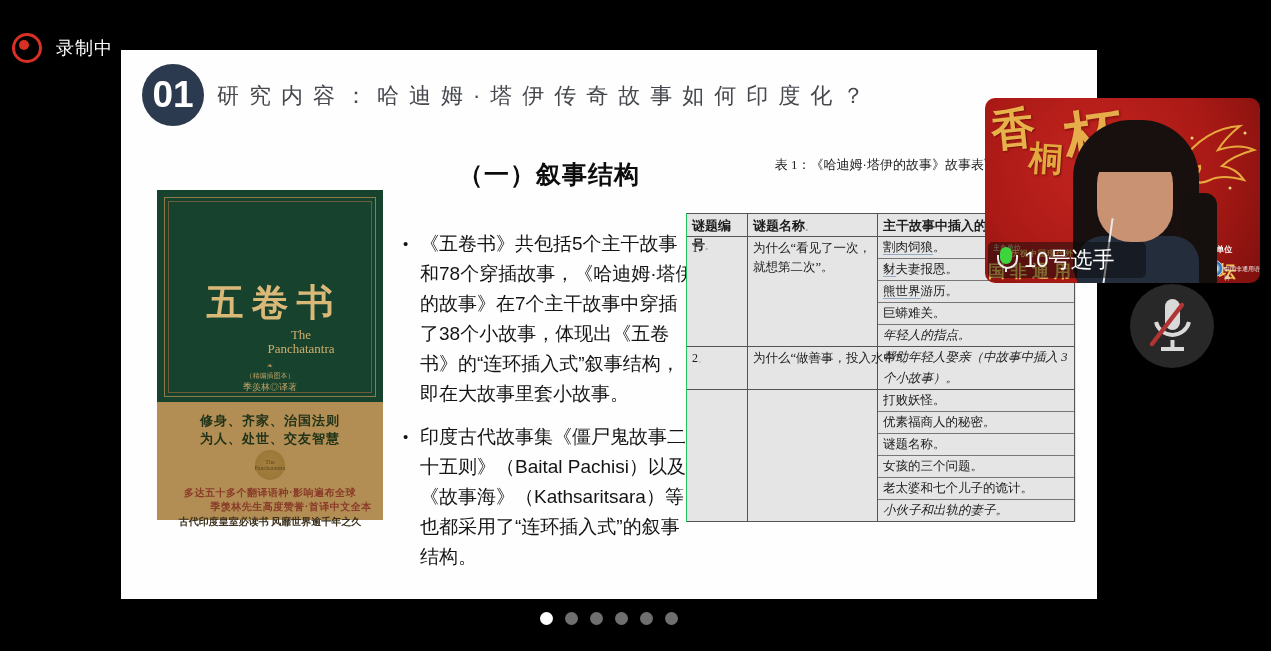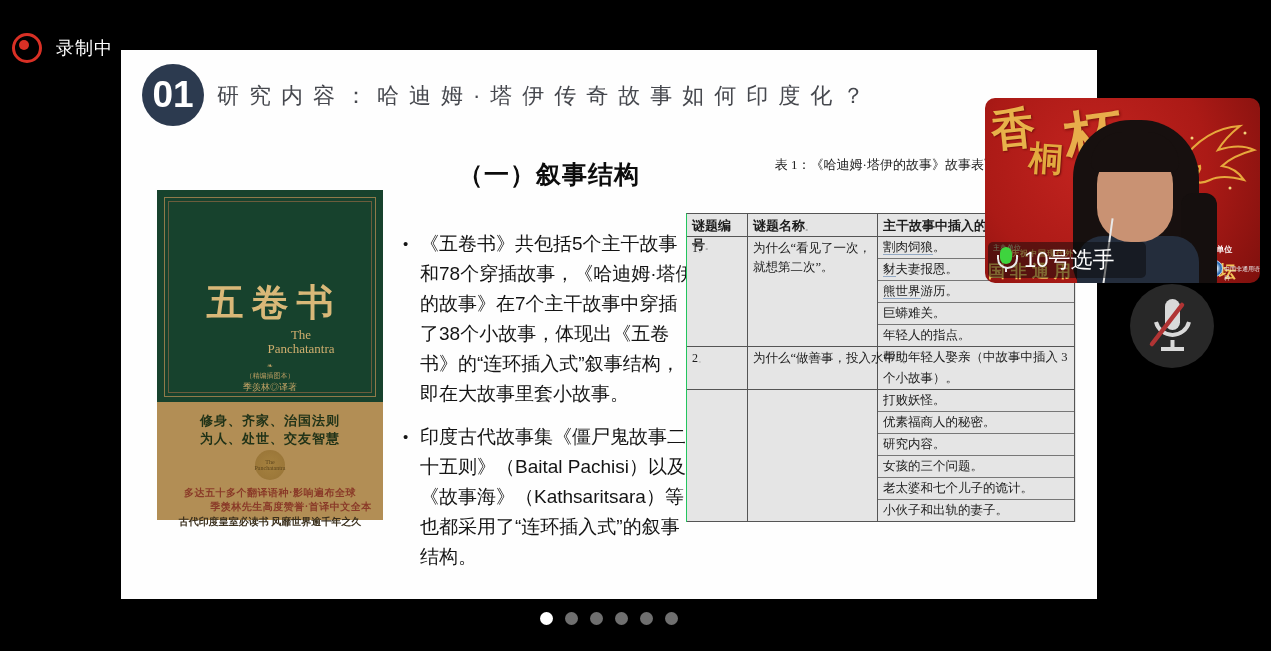--- a/index.html
+++ b/index.html
@@ -56,21 +56,21 @@
   #tcap sup{font-size:8px;}
   .tbl{border-top:1px solid #555;border-left:1px solid #22c55e;width:389px;background:#e5e5e5;margin-top:39px;}
   .trow{display:grid;grid-template-columns:61px 130px 197px;}
   .cell{border-right:1px solid #555;border-bottom:1px solid #555;padding:2px 4px 1px 5px;font-size:13px;line-height:19px;}
   .thead .cell{font-weight:bold;height:19px;}
   .cid{font-size:12px;}
   .cname{font-size:12.5px;}
   .nowrap{white-space:nowrap;overflow:visible;}
   .cstories{padding:0;border-right:1px solid #555;border-bottom:1px solid #555;}
   .story-row{min-height:21px;line-height:21px;padding:0 4px 0 5px;border-bottom:1px solid #777;font-size:12.5px;}
-  .story-row:last-child{border-bottom:none;}
+  .story-row:last-child{border-bottom:none;font-style:italic;}
   .pn{border-bottom:1px solid #93a9c4;}
   .endmark::after{content:"。";color:#999;font-size:8px;}
 
   
   #dots{left:540px;top:612px;display:flex;gap:12px;z-index:2;}
   .dot{width:13px;height:13px;border-radius:50%;background:#6f6f6f;cursor:pointer;}
   .dot.active{background:#ffffff;}
 
   
   #cam{left:985px;top:98px;width:275px;height:185px;border-radius:10px;overflow:hidden;z-index:5;
@@ -200,21 +200,21 @@
       </div>
       <div class="trow">
         <div class="cell cid"></div>
         <div class="cell cname"></div>
         <div class="cstories">
 
             <div class="story-row"><span class="pn"></span><span>打败妖怪。</span></div>
 
             <div class="story-row"><span class="pn"></span><span>优素福商人的秘密。</span></div>
 
-            <div class="story-row"><span class="pn"></span><span>研究内容。</span></div>
+            <div class="story-row"><span class="pn"></span><span>谜题名称。</span></div>
 
             <div class="story-row"><span class="pn"></span><span>女孩的三个问题。</span></div>
 
             <div class="story-row"><span class="pn"></span><span>老太婆和七个儿子的诡计。</span></div>
 
             <div class="story-row"><span class="pn"></span><span>小伙子和出轨的妻子。</span></div>
 
           </div>
       </div>
     </div>

